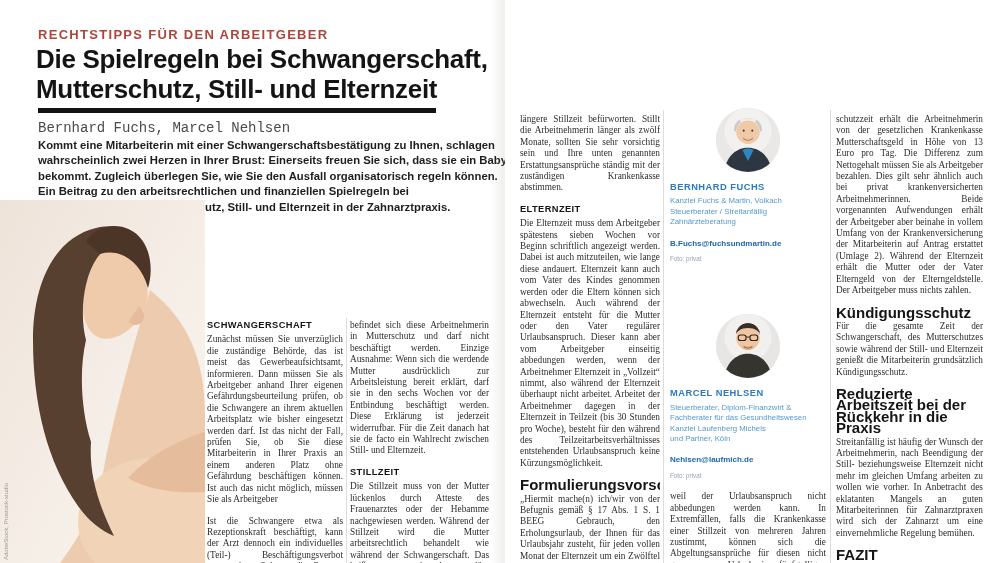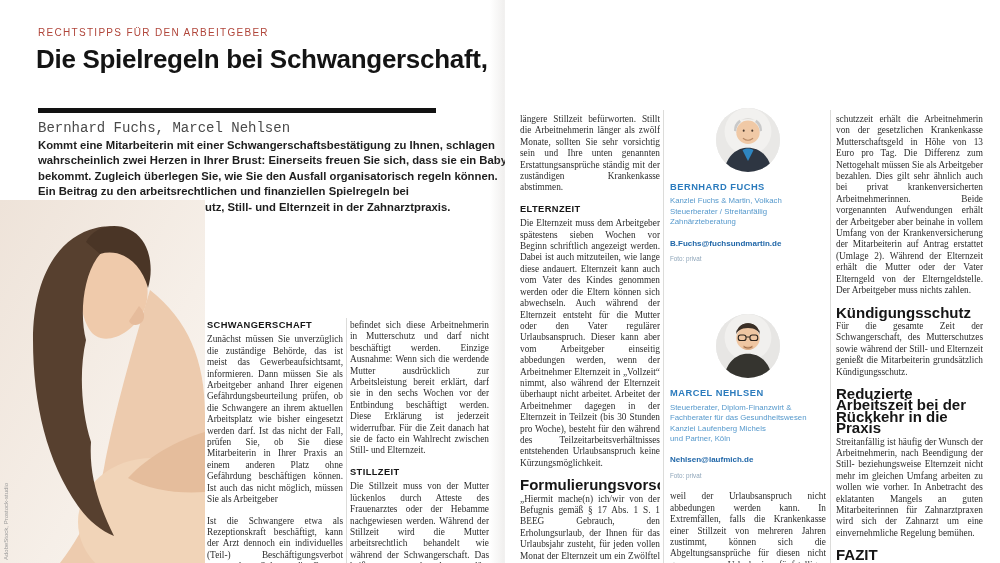--- a/index.html
+++ b/index.html
@@ -11,22 +11,22 @@
   .page { position:absolute; top:0; height:563px; background:#ffffff; }
   .page-left  { left:0; width:505px; }
   .page-right { left:505px; width:495px; }
   .gutter {
     position:absolute; left:490px; top:0; width:30px; height:563px;
     background:linear-gradient(to right, rgba(0,0,0,0) 0%, rgba(120,110,100,0.10) 45%, rgba(0,0,0,0) 100%);
     pointer-events:none;
   }
   .kicker {
     position:absolute; left:38px; top:27px;
-    font-family:"Liberation Sans", sans-serif; font-weight:normal;
-    font-size:10px; letter-spacing:1.3px; color:#b0453a;
+    font-family:"Liberation Sans", sans-serif; font-weight:bold;
+    font-size:13px; letter-spacing:1.3px; color:#b0453a;
   }
   .headline {
     position:absolute; left:36px; top:44px;
     font-family:"Liberation Sans", sans-serif; font-weight:bold;
     font-size:26px; line-height:30px; letter-spacing:-0.3px; color:#141414;
   }
   .title-rule { position:absolute; left:38px; top:108px; width:398px; height:5px; background:#121212; }
   .byline {
     position:absolute; left:38px; top:120px;
     font-family:Liberation Mono, monospace; font-size:14px; color:#4a4a4a;
@@ -79,20 +79,21 @@
   .author-foto { font-size:6.3px; color:#8fa6ba; margin-top:4px; }
   .col4-text { margin-top:10px; }
 </style>
 </head>
 <body>
 
 <div class="page page-left">
   <div class="kicker">RECHTSTIPPS FÜR DEN ARBEITGEBER</div>
   <div class="headline">
     <div>Die Spielregeln bei Schwangerschaft,</div>
+    <div>Mutterschutz, Still- und Elternzeit</div>
   </div>
   <div class="title-rule"></div>
   <div class="byline">Bernhard Fuchs, Marcel Nehlsen</div>
   <div class="intro">Kommt eine Mitarbeiterin mit einer Schwangerschaftsbestätigung zu Ihnen, schlagen wahrscheinlich zwei Herzen in Ihrer Brust: Einerseits freuen Sie sich, dass sie ein Baby bekommt. Zugleich überlegen Sie, wie Sie den Ausfall organisatorisch regeln können. Ein Beitrag zu den arbeitsrechtlichen und finanziellen Spielregeln bei Schwangerschaften, Mutterschutz, Still- und Elternzeit in der Zahnarztpraxis.</div>
 
   <div class="photo">
     <svg viewBox="0 0 205 363" preserveAspectRatio="none">
       <defs>
         <linearGradient id="pbg" x1="0" y1="0" x2="1" y2="1">
           <stop offset="0" stop-color="#eee3d9"></stop>

